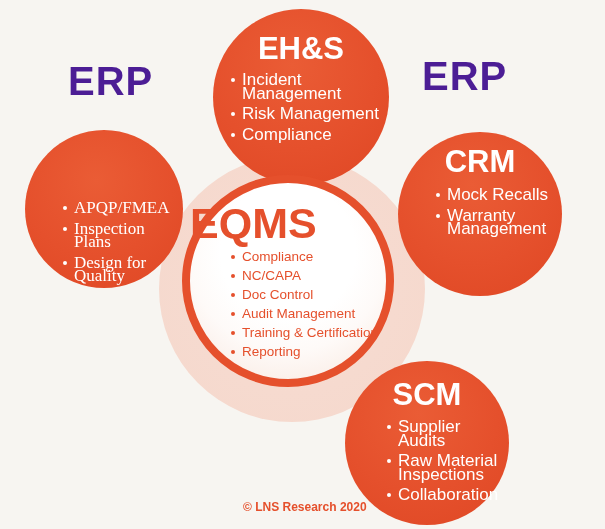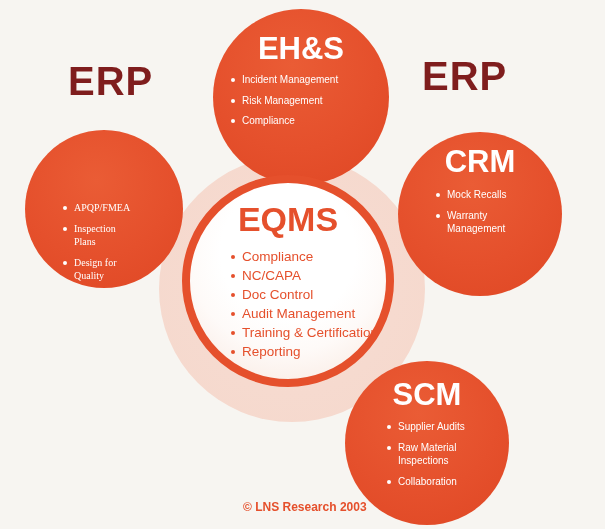--- a/index.html
+++ b/index.html
@@ -10,21 +10,21 @@
     background: #F7F5F1;
     overflow: hidden;
     font-family: "Liberation Sans", sans-serif;
   }
   
   .erp {
     position: absolute;
     font-size: 40px;
     font-weight: bold;
     letter-spacing: 1px;
-    color: #7f1d1d;
+    color: #4c1d95;
     line-height: 1;
   }
   .erp-left  { left: 68px;  top: 61px; }
   .erp-right { left: 422px; top: 56px; }
 
   
   .halo {
     position: absolute;
     left: 159px; top: 156px;
     width: 266px; height: 266px;
@@ -58,21 +58,21 @@
   .node-plm .node-title { top: 18px; }
   .node-crm .node-title { top: 14px; }
   .node-mom .node-title { top: 22px; }
   .node-scm .node-title { top: 18px; text-align: center; }
 
   ul.node-list { margin: 0; padding: 0; list-style: none; position: absolute; }
   .node-list li {
     position: relative;
     padding-left: 13px;
     margin-bottom: 7px;
-    font-size: 10px;
+    font-size: 17px;
     line-height: 13.5px;
     white-space: pre-line;
   }
   .node-list li::before {
     content: "";
     position: absolute;
     left: 2px; top: 5px;
     width: 4px; height: 4px;
     border-radius: 50%;
     background: #FFFFFF;
@@ -91,23 +91,23 @@
     box-sizing: border-box;
     border-radius: 50%;
     border: 8px solid #E5502C;
     background: radial-gradient(circle at 50% 35%, #FFFFFF 42%, #FEFAF8 62%, #F8E6DC 100%);
     z-index: 4;
   }
   .center-title {
     position: absolute;
     top: 19px;
     width: 100%;
-    text-align: center;
-    font-weight: bold;
-    font-size: 34px;
+    text-align: left;
+    font-weight: bold;
+    font-size: 43px;
     line-height: 1;
     color: #E5502C;
   }
   ul.center-list { margin: 0; padding: 0; list-style: none; position: absolute; left: 38px; top: 67px; width: 158px; }
   .center-list li {
     position: relative;
     padding-left: 14px;
     margin-bottom: 5px;
     font-size: 13.5px;
     line-height: 14px;
@@ -186,15 +186,15 @@
     <ul class="center-list">
       <li>Compliance</li>
       <li>NC/CAPA</li>
       <li>Doc Control</li>
       <li>Audit Management</li>
       <li>Training &amp; Certification</li>
       <li>Reporting</li>
     </ul>
   </div>
 
-  <div class="copyright">© LNS Research 2003</div>
+  <div class="copyright">© LNS Research 2020</div>
 
 </div>
 
 </body></html>

